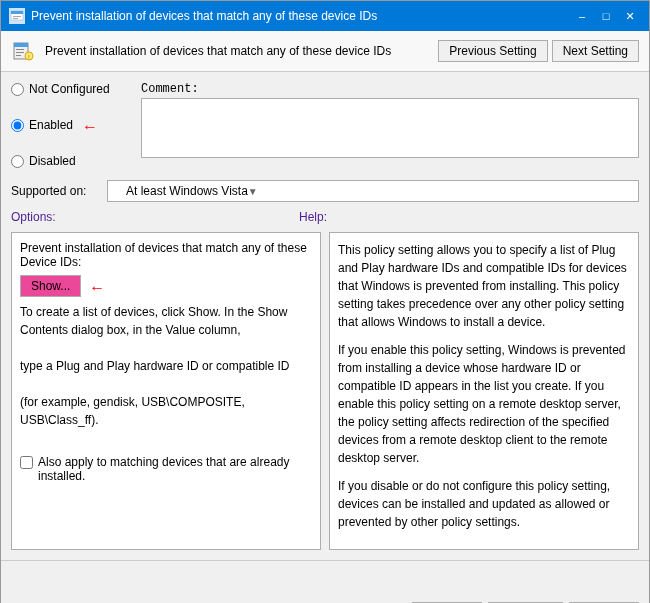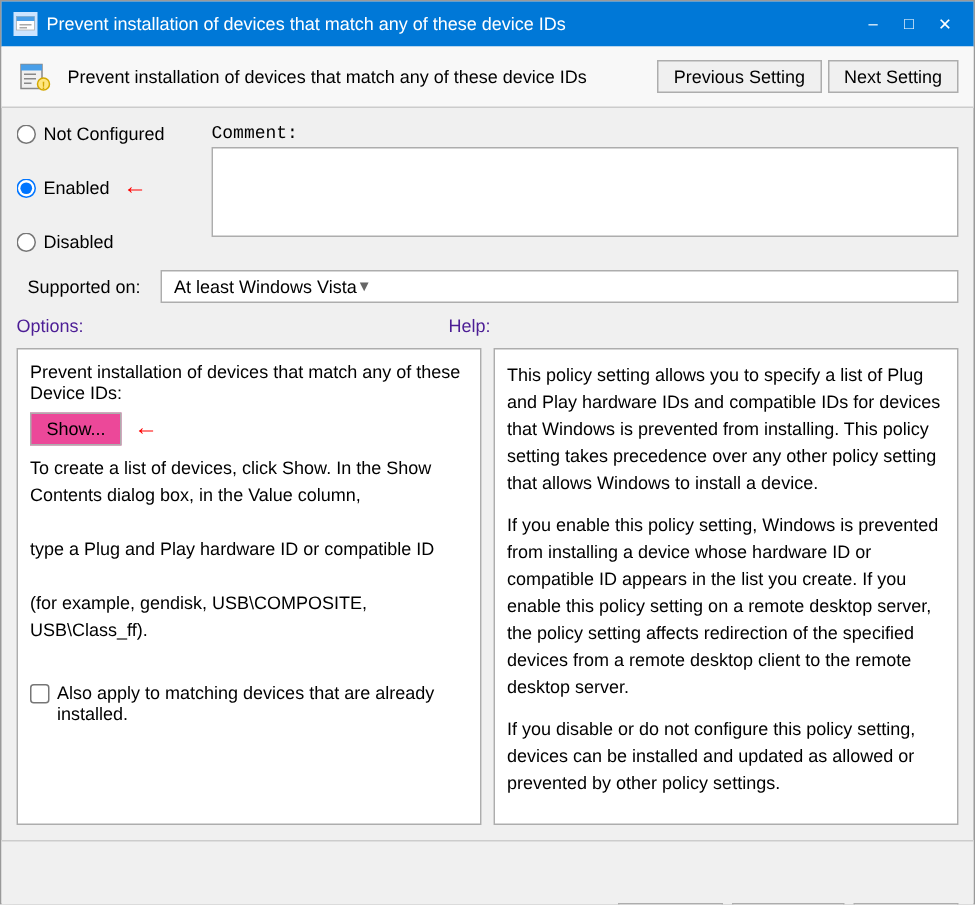--- a/index.html
+++ b/index.html
@@ -155,28 +155,28 @@
       display: flex;
       align-items: center;
       gap: 6px;
       margin-top: 4px;
     }
 
     .supported-label {
       font-size: 12px;
       white-space: nowrap;
       min-width: 90px;
-      text-align: center;
+      text-align: left;
     }
 
     .supported-dropdown {
       flex: 1;
       border: 1px solid #adadad;
       background: white;
-      padding: 3px 8px;
+      padding: 3px 18px;
       display: flex;
       align-items: center;
       cursor: pointer;
     }
 
     .dropdown-arrow {
       font-size: 10px;
       color: #666;
     }
 

